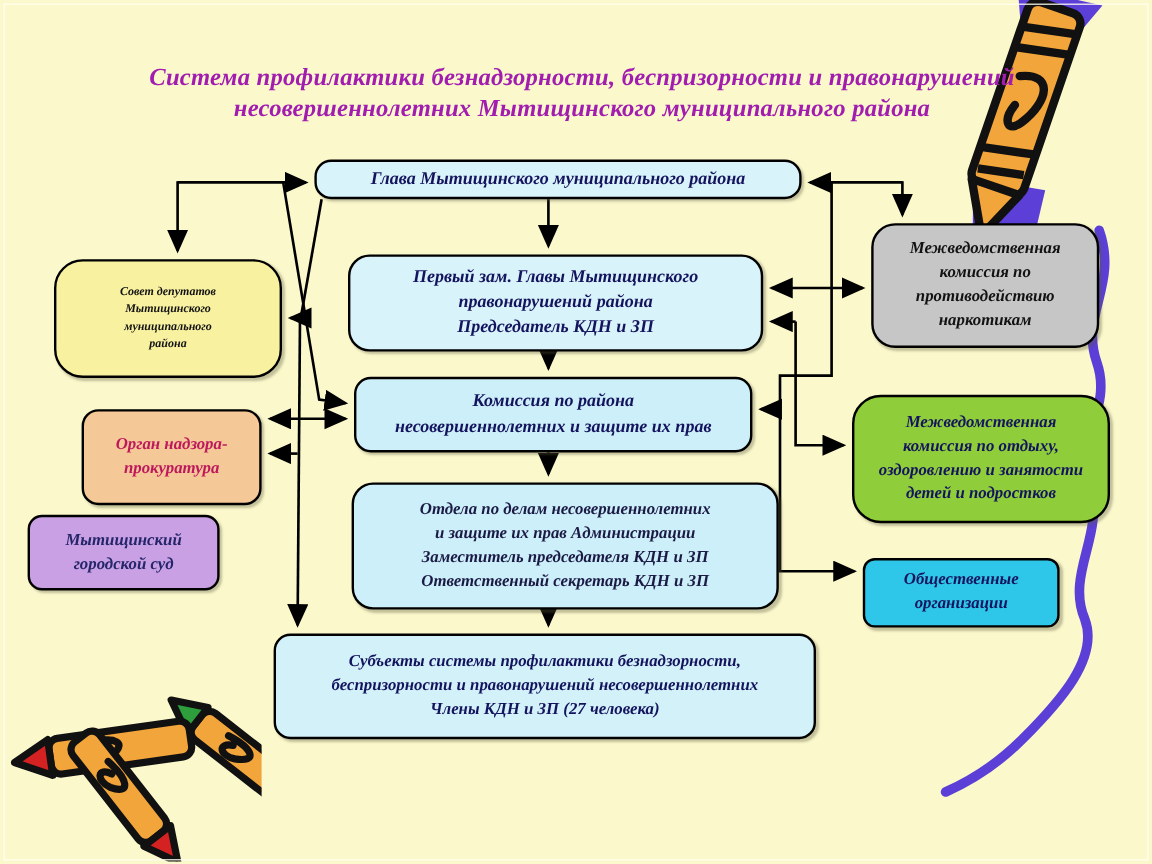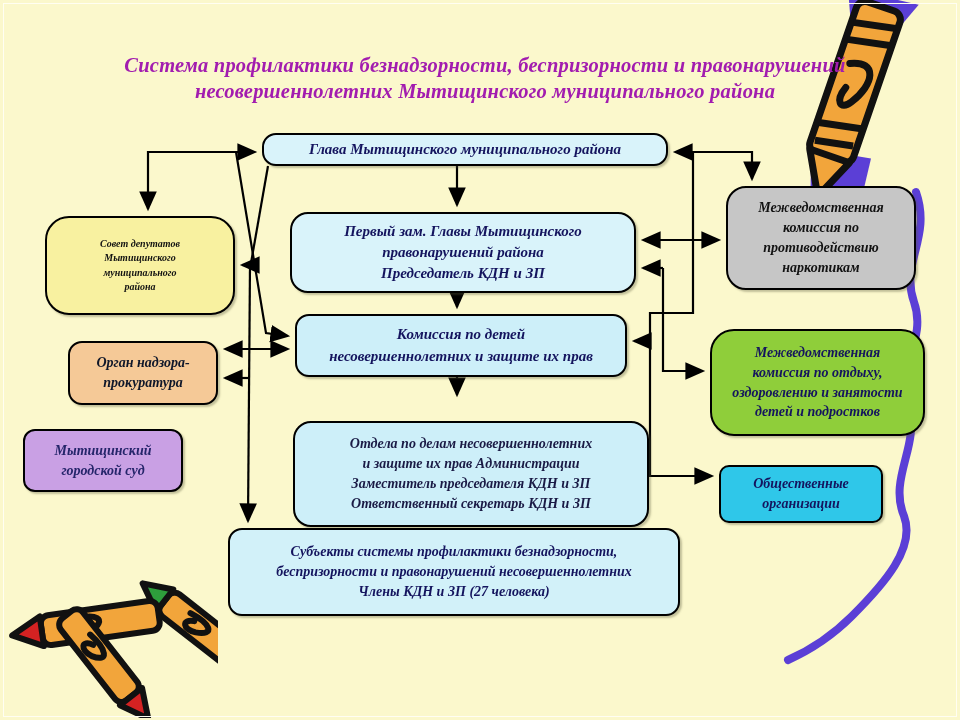--- a/index.html
+++ b/index.html
@@ -118,31 +118,31 @@
 Мытищинского
 муниципального
 района</div>
       <div class="node" style="left: 290px; top: 212px; width: 346px; height: 81px; border-radius: 18px; background: rgb(217, 243, 250); color: rgb(20, 20, 94); font-size: 15px;">Первый зам. Главы Мытищинского
 правонарушений района
 Председатель КДН и ЗП</div>
       <div class="node" style="left: 726px; top: 186px; width: 190px; height: 104px; border-radius: 20px; background: rgb(198, 198, 198); color: rgb(18, 18, 18); font-size: 14px;">Межведомственная
 комиссия по
 противодействию
 наркотикам</div>
-      <div class="node" style="left: 295px; top: 314px; width: 332px; height: 63px; border-radius: 14px; background: rgb(205, 239, 249); color: rgb(20, 20, 94); font-size: 15px;">Комиссия по детей
+      <div class="node" style="left: 295px; top: 314px; width: 332px; height: 63px; border-radius: 14px; background: rgb(205, 239, 249); color: rgb(20, 20, 94); font-size: 15px;">Комиссия по района
 несовершеннолетних и защите их прав</div>
-      <div class="node" style="left: 68px; top: 341px; width: 150px; height: 64px; border-radius: 14px; background: rgb(245, 201, 151); color: #0f172a; font-size: 14px;">Орган надзора-
+      <div class="node" style="left: 68px; top: 341px; width: 150px; height: 80px; border-radius: 14px; background: rgb(245, 201, 151); color: #be185d; font-size: 14px;">Орган надзора-
 прокуратура</div>
       <div class="node" style="left: 710px; top: 329px; width: 215px; height: 107px; border-radius: 24px; background: rgb(143, 206, 58); color: rgb(20, 20, 94); font-size: 14px;">Межведомственная
 комиссия по отдыху,
 оздоровлению и занятости
 детей и подростков</div>
       <div class="node" style="left: 23px; top: 429px; width: 160px; height: 63px; border-radius: 12px; background: rgb(201, 160, 228); color: rgb(37, 37, 106); font-size: 14px;">Мытищинский
 городской суд</div>
-      <div class="node" style="left: 293px; top: 402px; width: 356px; height: 106px; border-radius: 18px; background: rgb(205, 239, 249); color: rgb(26, 26, 69); font-size: 14px; margin-top: 19px;">Отдела по делам несовершеннолетних
+      <div class="node" style="left: 293px; top: 402px; width: 356px; height: 106px; border-radius: 18px; background: rgb(205, 239, 249); color: rgb(26, 26, 69); font-size: 14px;">Отдела по делам несовершеннолетних
 и защите их прав Администрации
 Заместитель председателя КДН и ЗП
 Ответственный секретарь КДН и ЗП</div>
       <div class="node" style="left: 719px; top: 465px; width: 164px; height: 58px; border-radius: 10px; background: rgb(47, 199, 233); color: rgb(20, 20, 94); font-size: 14px;">Общественные
 организации</div>
       <div class="node" style="left: 228px; top: 528px; width: 452px; height: 88px; border-radius: 14px; background: rgb(210, 241, 249); color: rgb(20, 20, 94); font-size: 14px;">Субъекты системы профилактики безнадзорности,
 беспризорности и правонарушений несовершеннолетних
 Члены КДН и ЗП (27 человека)</div>
     </div>
 

